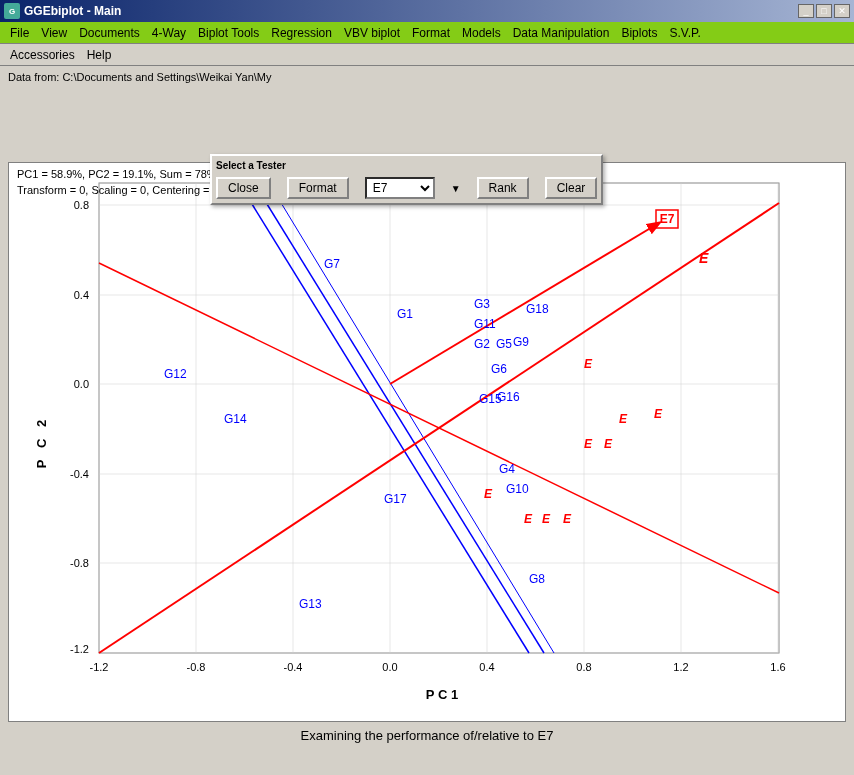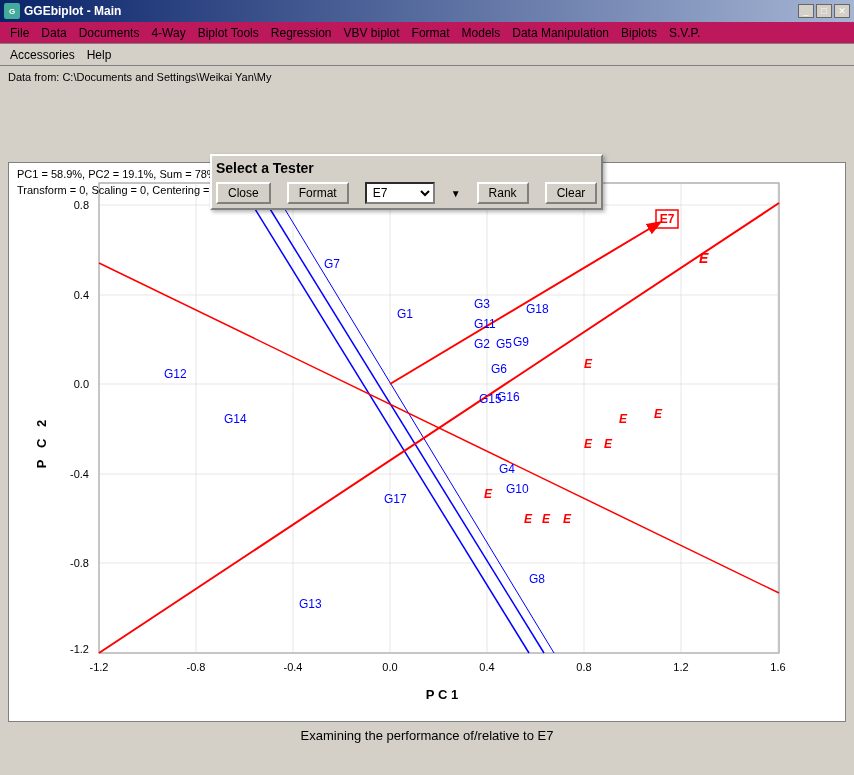--- a/index.html
+++ b/index.html
@@ -15,21 +15,21 @@
       padding: 0 4px;
       justify-content: space-between;
     }
     #title-bar-left { display: flex; align-items: center; gap: 4px; font-size: 12px; font-weight: bold; }
     #title-bar-icon { width: 16px; height: 16px; background: #4a9; border-radius: 2px; display: flex; align-items: center; justify-content: center; color: white; font-size: 8px; }
     #title-bar-buttons { display: flex; gap: 2px; }
     .title-btn { width: 16px; height: 14px; border: 1px solid #666; background: #d4d0c8; display: flex; align-items: center; justify-content: center; font-size: 9px; cursor: pointer; }
 
     
     #menu-bar {
-      background: #be185d;
+      background: #84cc16;
       height: 22px;
       display: flex;
       align-items: center;
       border-bottom: 1px solid #808080;
       padding: 0 4px;
     }
     .menu-item { padding: 2px 6px; cursor: pointer; font-size: 12px; }
 
     
     #accessories-bar {
@@ -65,21 +65,21 @@
       background: #d4d0c8;
       border: 2px solid #808080;
       border-top: 2px solid #fff;
       border-left: 2px solid #fff;
       z-index: 10;
       padding: 4px;
       box-shadow: 2px 2px 4px rgba(0,0,0,0.3);
     }
     #tester-dialog-title {
       font-weight: bold;
-      font-size: 14px;
+      font-size: 10px;
       margin-bottom: 6px;
       color: #000;
     }
     #tester-controls {
       display: flex;
       align-items: center;
       gap: 16px;
     }
     .dialog-btn {
       padding: 2px 10px;
@@ -142,21 +142,21 @@
   </div>
   <div id="title-bar-buttons">
     <div class="title-btn">_</div>
     <div class="title-btn">□</div>
     <div class="title-btn">✕</div>
   </div>
 </div>
 
 <div id="menu-bar">
   <span class="menu-item">File</span>
-  <span class="menu-item">Data</span>
+  <span class="menu-item">View</span>
   <span class="menu-item">Documents</span>
   <span class="menu-item">4-Way</span>
   <span class="menu-item">Biplot Tools</span>
   <span class="menu-item">Regression</span>
   <span class="menu-item">VBV biplot</span>
   <span class="menu-item">Format</span>
   <span class="menu-item">Models</span>
   <span class="menu-item">Data Manipulation</span>
   <span class="menu-item">Biplots</span>
   <span class="menu-item">S.V.P.</span>

